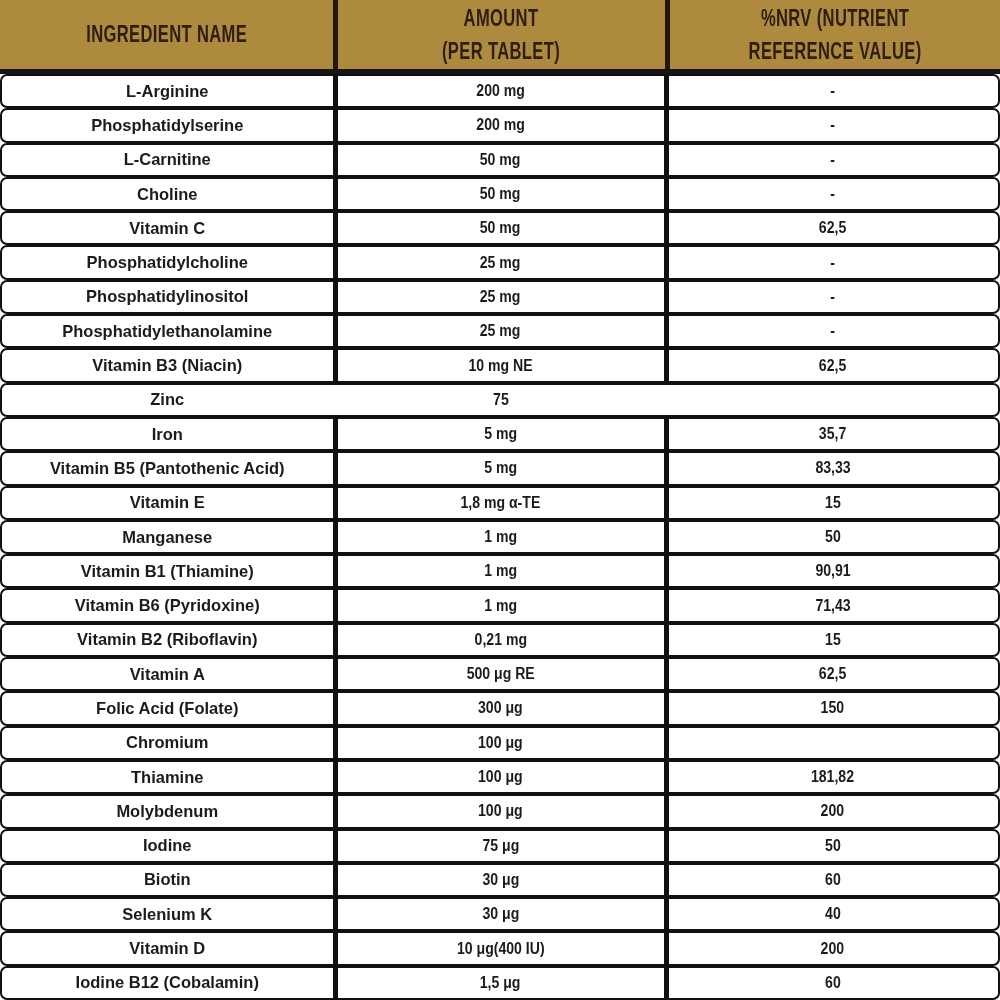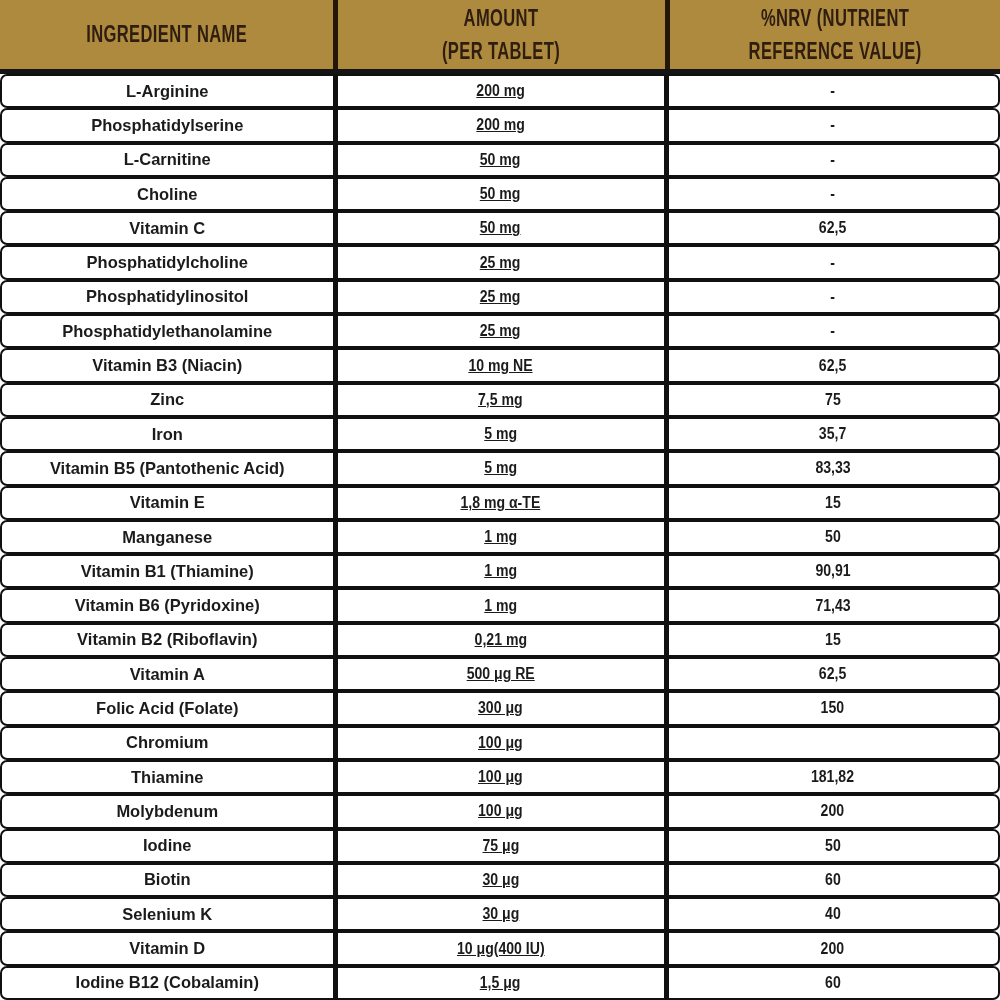--- a/index.html
+++ b/index.html
@@ -67,21 +67,20 @@
     box-sizing: border-box;
     color: #1b1b1b;
     font-weight: bold;
     font-size: 16.5px;
     overflow: hidden;
     white-space: nowrap;
   }
   .cell.mid {
     border-left: 5px solid #101010;
     border-right: 5px solid #101010;
-    text-decoration: underline;
   }
   .val {
     transform: scaleX(0.88);
     transform-origin: center;
     white-space: nowrap;
     font-size: 16px;
   }
 </style>
 </head>
 <body>
@@ -185,23 +184,20 @@
       <div class="cell">Vitamin B3 (Niacin)</div>
       <div class="cell mid">
         <span class="val">10 mg NE</span>
       </div>
       <div class="cell">
         <span class="val">62,5</span>
       </div>
     </div>
       <div class="row" style="">
       <div class="cell">Zinc</div>
-      <div class="cell mid">
-        <span class="val">7,5 mg</span>
-      </div>
       <div class="cell">
         <span class="val">75</span>
       </div>
     </div>
       <div class="row" style="">
       <div class="cell">Iron</div>
       <div class="cell mid">
         <span class="val">5 mg</span>
       </div>
       <div class="cell">

